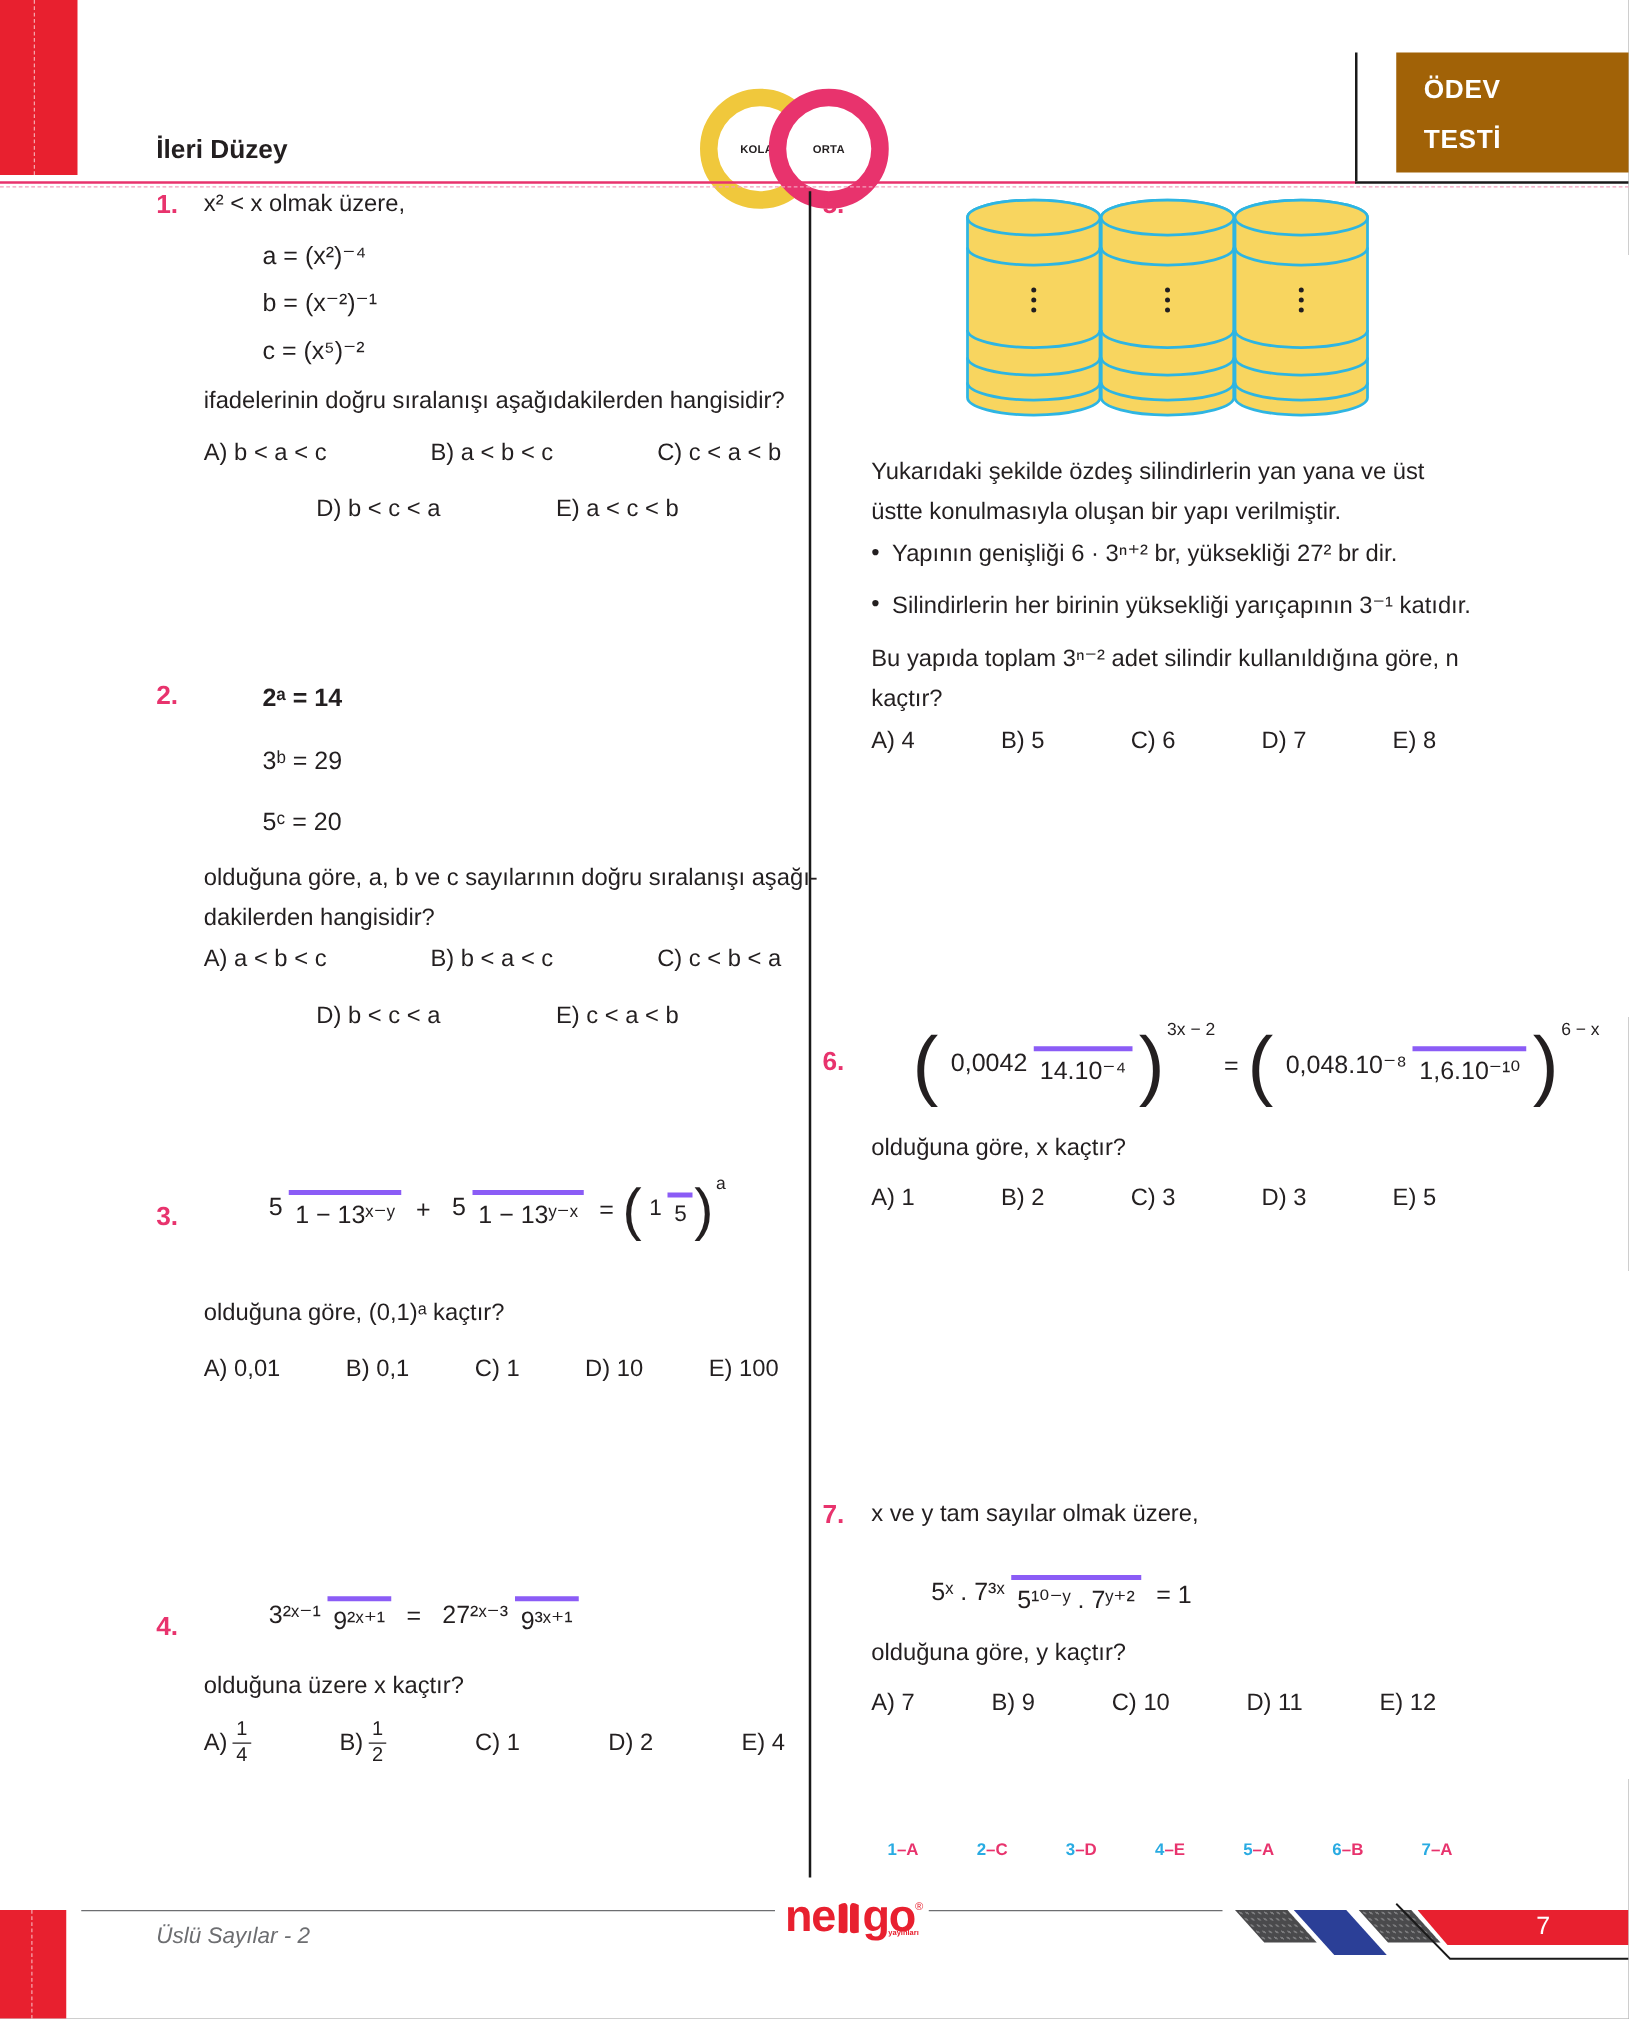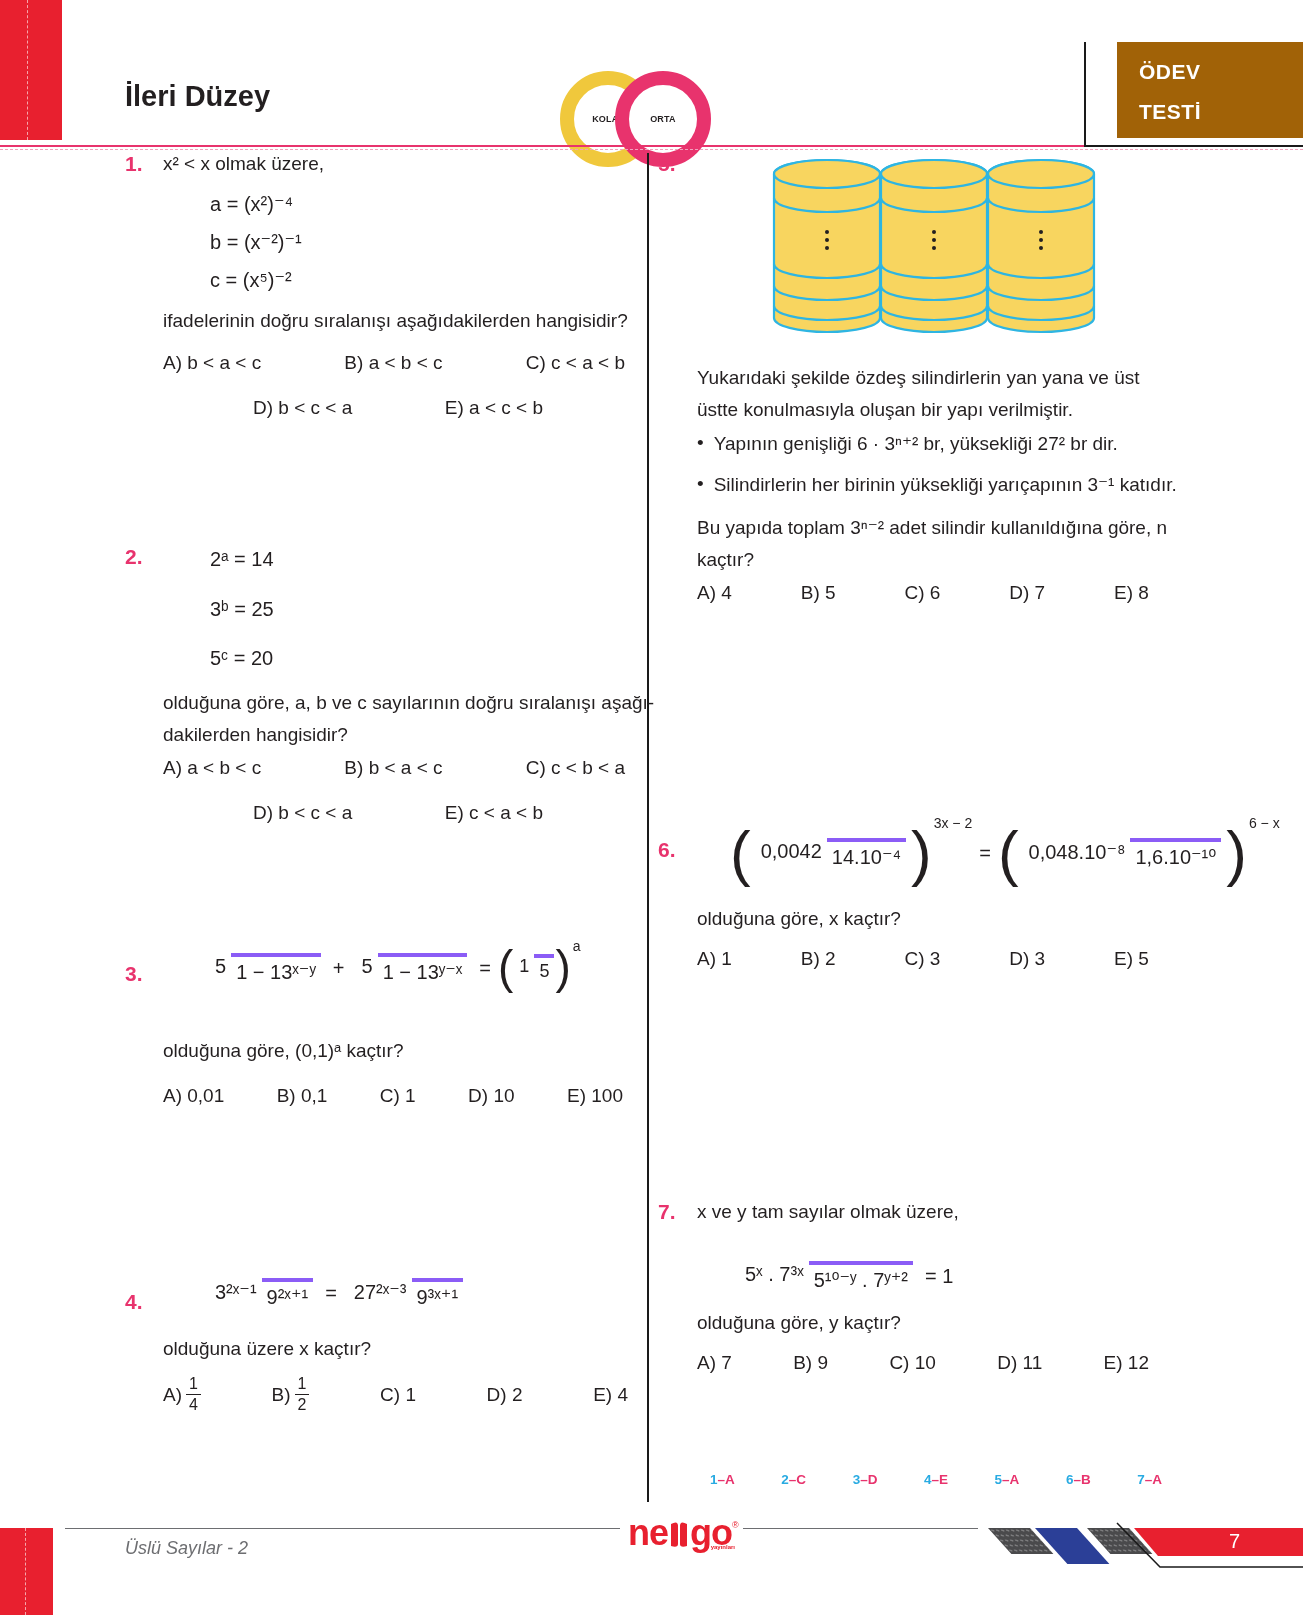--- a/index.html
+++ b/index.html
@@ -2,21 +2,21 @@
 <html><head>
 <meta charset="utf-8">
 <style>
   html,body{margin:0;padding:0;background:#888;}
   #page{position:relative;width:1303px;height:1615px;background:#ffffff;overflow:hidden;
         font-family:"Liberation Sans","DejaVu Sans",sans-serif;color:#231f20;}
   .abs{position:absolute;}
   
   .redblock{background:#e8202f;}
   .dashv{border-left:1px dashed rgba(255,255,255,.6);}
-  .title{font-size:29px;font-weight:700;color:#231f20;}
+  .title{font-size:21px;font-weight:700;color:#231f20;margin-top:28px;}
   .ring{position:absolute;width:68px;height:68px;border-radius:50%;background:#fff;
         display:flex;align-items:center;justify-content:center;}
   .ring span{font-size:9px;font-weight:700;color:#231f20;letter-spacing:.2px;}
   .odevbox{background:#a16207;color:#fff;font-weight:700;font-size:21px;line-height:40px;
            padding:10px 0 0 22px;letter-spacing:.5px;box-sizing:border-box;margin-left:28px;}
   
   .qnum{color:#e8336d;font-weight:700;font-size:21px;}
   .qtext{font-size:19px;color:#231f20;}
   .qbold{font-size:19px;font-weight:400;color:#231f20;}
   .eq{font-size:20px;color:#231f20;}
@@ -95,22 +95,22 @@
       <span>C) c &lt; a &lt; b</span>
     </div>
     <div class="abs optrow" style="left:253px;top:397px;width:290px;">
       <span>D) b &lt; c &lt; a</span>
       <span>E) a &lt; c &lt; b</span>
     </div>
   </div>
 
   <div>
     <div class="abs qnum" style="left:125px;top:545px;">2.</div>
-    <div class="abs eq" style="left:210px;top:548px;">2ᵃ = 14</div>
-    <div class="abs eq" style="left:210px;top:598px;">3ᵇ = 25</div>
+    <div class="abs eq" style="left:210px;top:548px;font-weight:bold;">2ᵃ = 14</div>
+    <div class="abs eq" style="left:210px;top:598px;">3ᵇ = 29</div>
     <div class="abs eq" style="left:210px;top:647px;">5ᶜ = 20</div>
     <div class="abs qbold" style="left:163px;top:692px;white-space:nowrap;">olduğuna göre, a, b ve c sayılarının doğru sıralanışı aşağı-</div>
     <div class="abs qbold" style="left:163px;top:724px;">dakilerden hangisidir?</div>
     <div class="abs optrow" style="left:163px;top:757px;width:462px;">
       <span>A) a &lt; b &lt; c</span>
       <span>B) b &lt; a &lt; c</span>
       <span>C) c &lt; b &lt; a</span>
     </div>
     <div class="abs optrow" style="left:253px;top:802px;width:290px;">
       <span>D) b &lt; c &lt; a</span>

